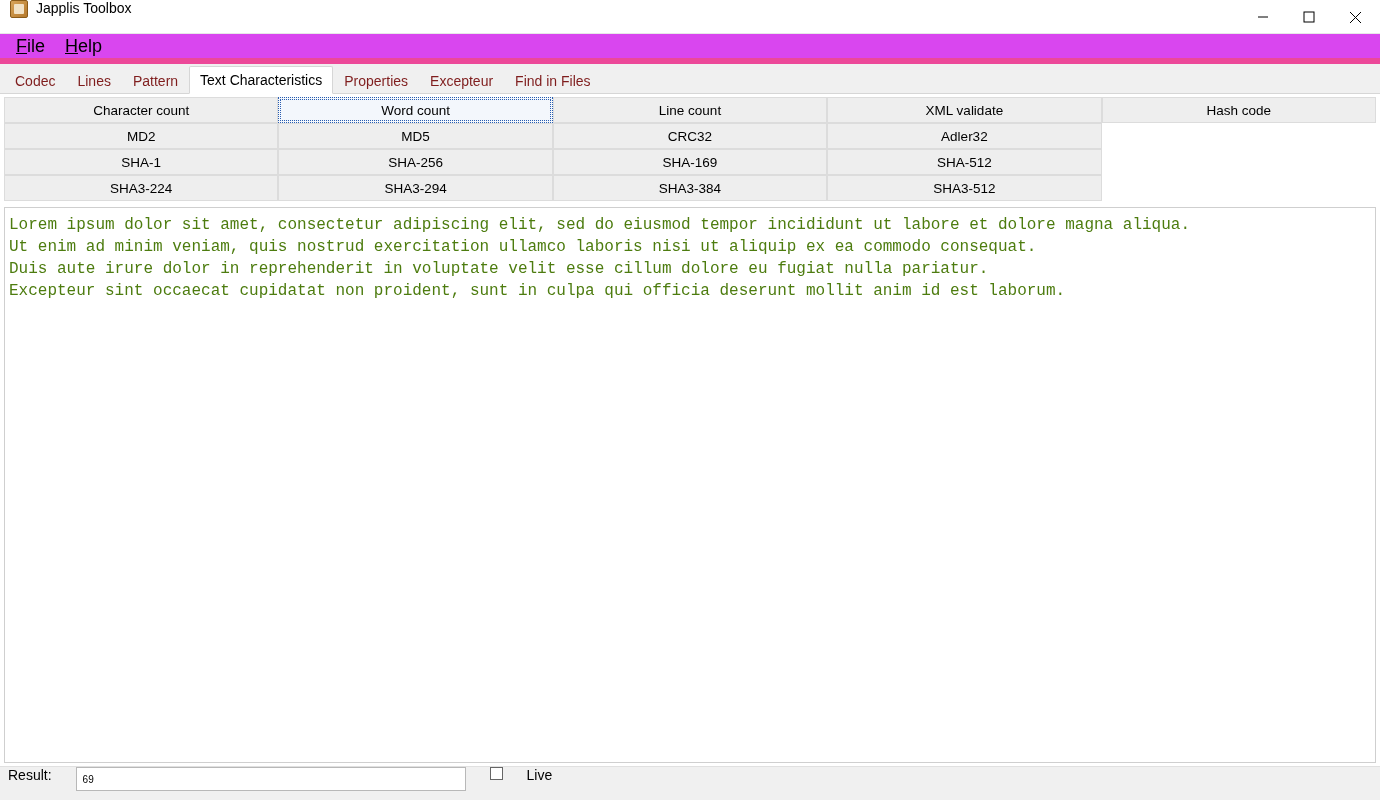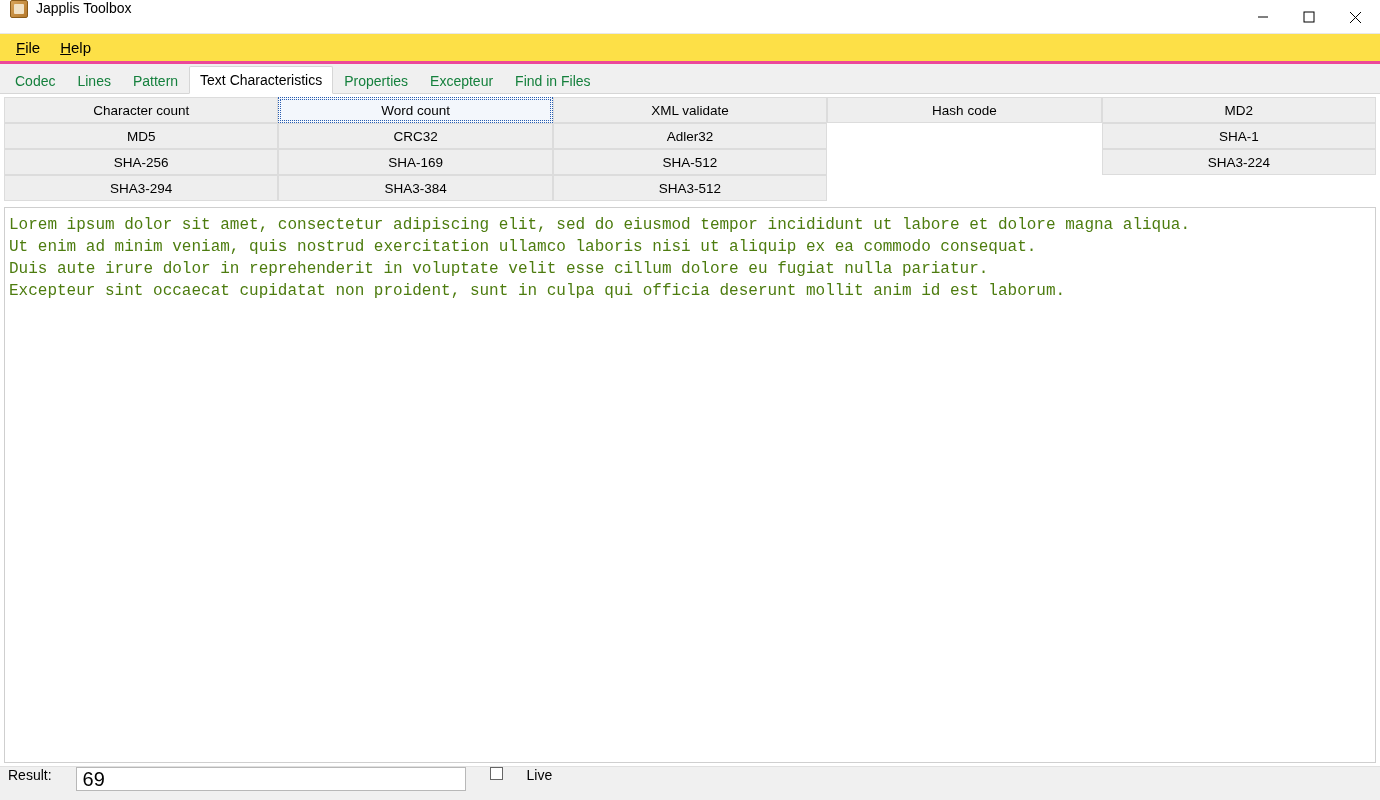--- a/index.html
+++ b/index.html
@@ -43,42 +43,42 @@
   .win-btn {
     width: 46px; height: 34px;
     display:flex; align-items:center; justify-content:center;
     cursor:pointer;
   }
   .win-btn svg { width:12px; height:12px; stroke:#000; stroke-width:1; fill:none; }
   .win-close svg { width:13px; height:13px; }
 
   .menubar {
     height: 30px;
-    background: #fde047;
+    background: #d946ef;
     display:flex;
     align-items:center;
     padding: 0 6px;
-    font-size:15px;
-    border-bottom: 3px solid #ec4899;
+    font-size:18px;
+    border-bottom: 6px solid #ec4899;
   }
   .menu-item { padding: 4px 10px; cursor:pointer; }
   .menu-item .ul { text-decoration: underline; }
 
   .tabbar {
     background: #f0f0f0;
     display:flex;
     align-items:flex-end;
     padding: 0 4px;
     border-bottom: 1px solid #d6d6d6;
     height: 30px;
     font-size: 14px;
   }
   .tab {
     padding: 5px 10px 5px 10px;
-    color:#15803d;
+    color:#7f1d1d;
     cursor:pointer;
     border: 1px solid transparent;
     border-bottom: none;
     position: relative;
     top: 1px;
   }
   .tab.active {
     background: #ffffff;
     border: 1px solid #d6d6d6;
     border-bottom: 1px solid #ffffff;
@@ -138,21 +138,21 @@
     font-size: 14px;
     border-top: 1px solid #e0e0e0;
     gap: 24px;
   }
   .result-input {
     width: 390px;
     height: 24px;
     border: 1px solid #b8b8b8;
     background:#fff;
     padding: 0 6px;
-    font-size: 20px;
+    font-size: 10px;
   }
   .checkbox {
     width: 13px; height:13px; border:1px solid #666; background:#fff; display:inline-block;
   }
 </style>
 </head>
 <body>
 
 <div class="titlebar">
   <div class="app-icon"></div>
@@ -187,20 +187,21 @@
   <div class="tab">Pattern</div>
   <div class="tab active">Text Characteristics</div>
   <div class="tab">Properties</div>
   <div class="tab">Excepteur</div>
   <div class="tab">Find in Files</div>
 </div>
 
 <div class="action-grid">
   <div class="action-btn">Character count</div>
   <div class="action-btn selected">Word count</div>
+  <div class="action-btn">Line count</div>
   <div class="action-btn">XML validate</div>
   <div class="action-btn">Hash code</div>
 
   <div class="action-btn">MD2</div>
   <div class="action-btn">MD5</div>
   <div class="action-btn">CRC32</div>
   <div class="action-btn">Adler32</div>
   <div class="action-btn empty"></div>
 
   <div class="action-btn">SHA-1</div>

